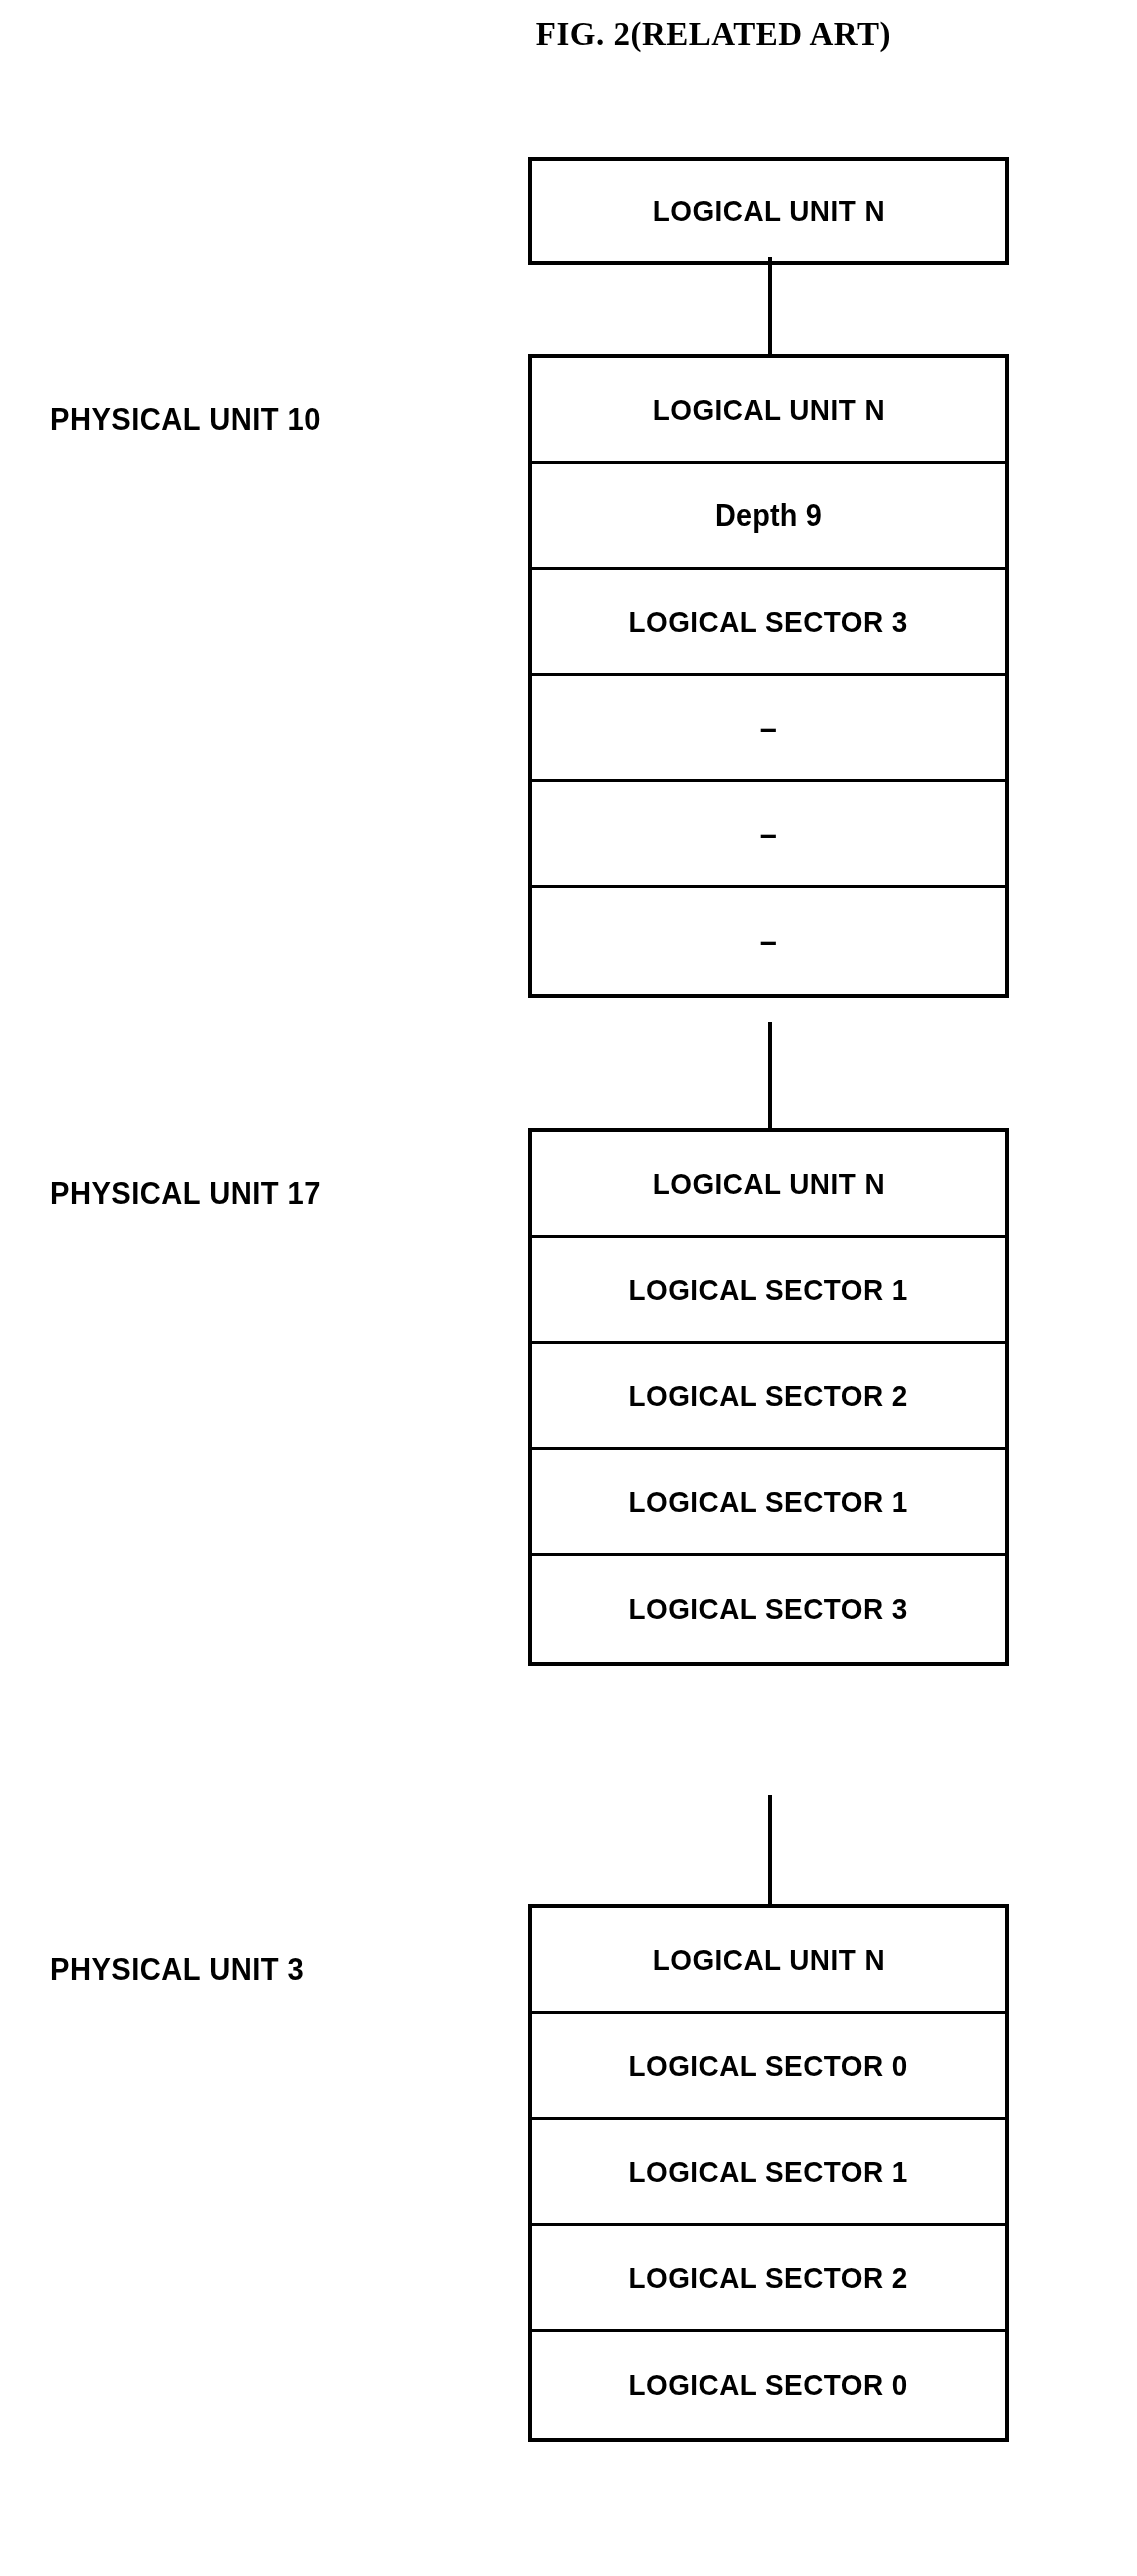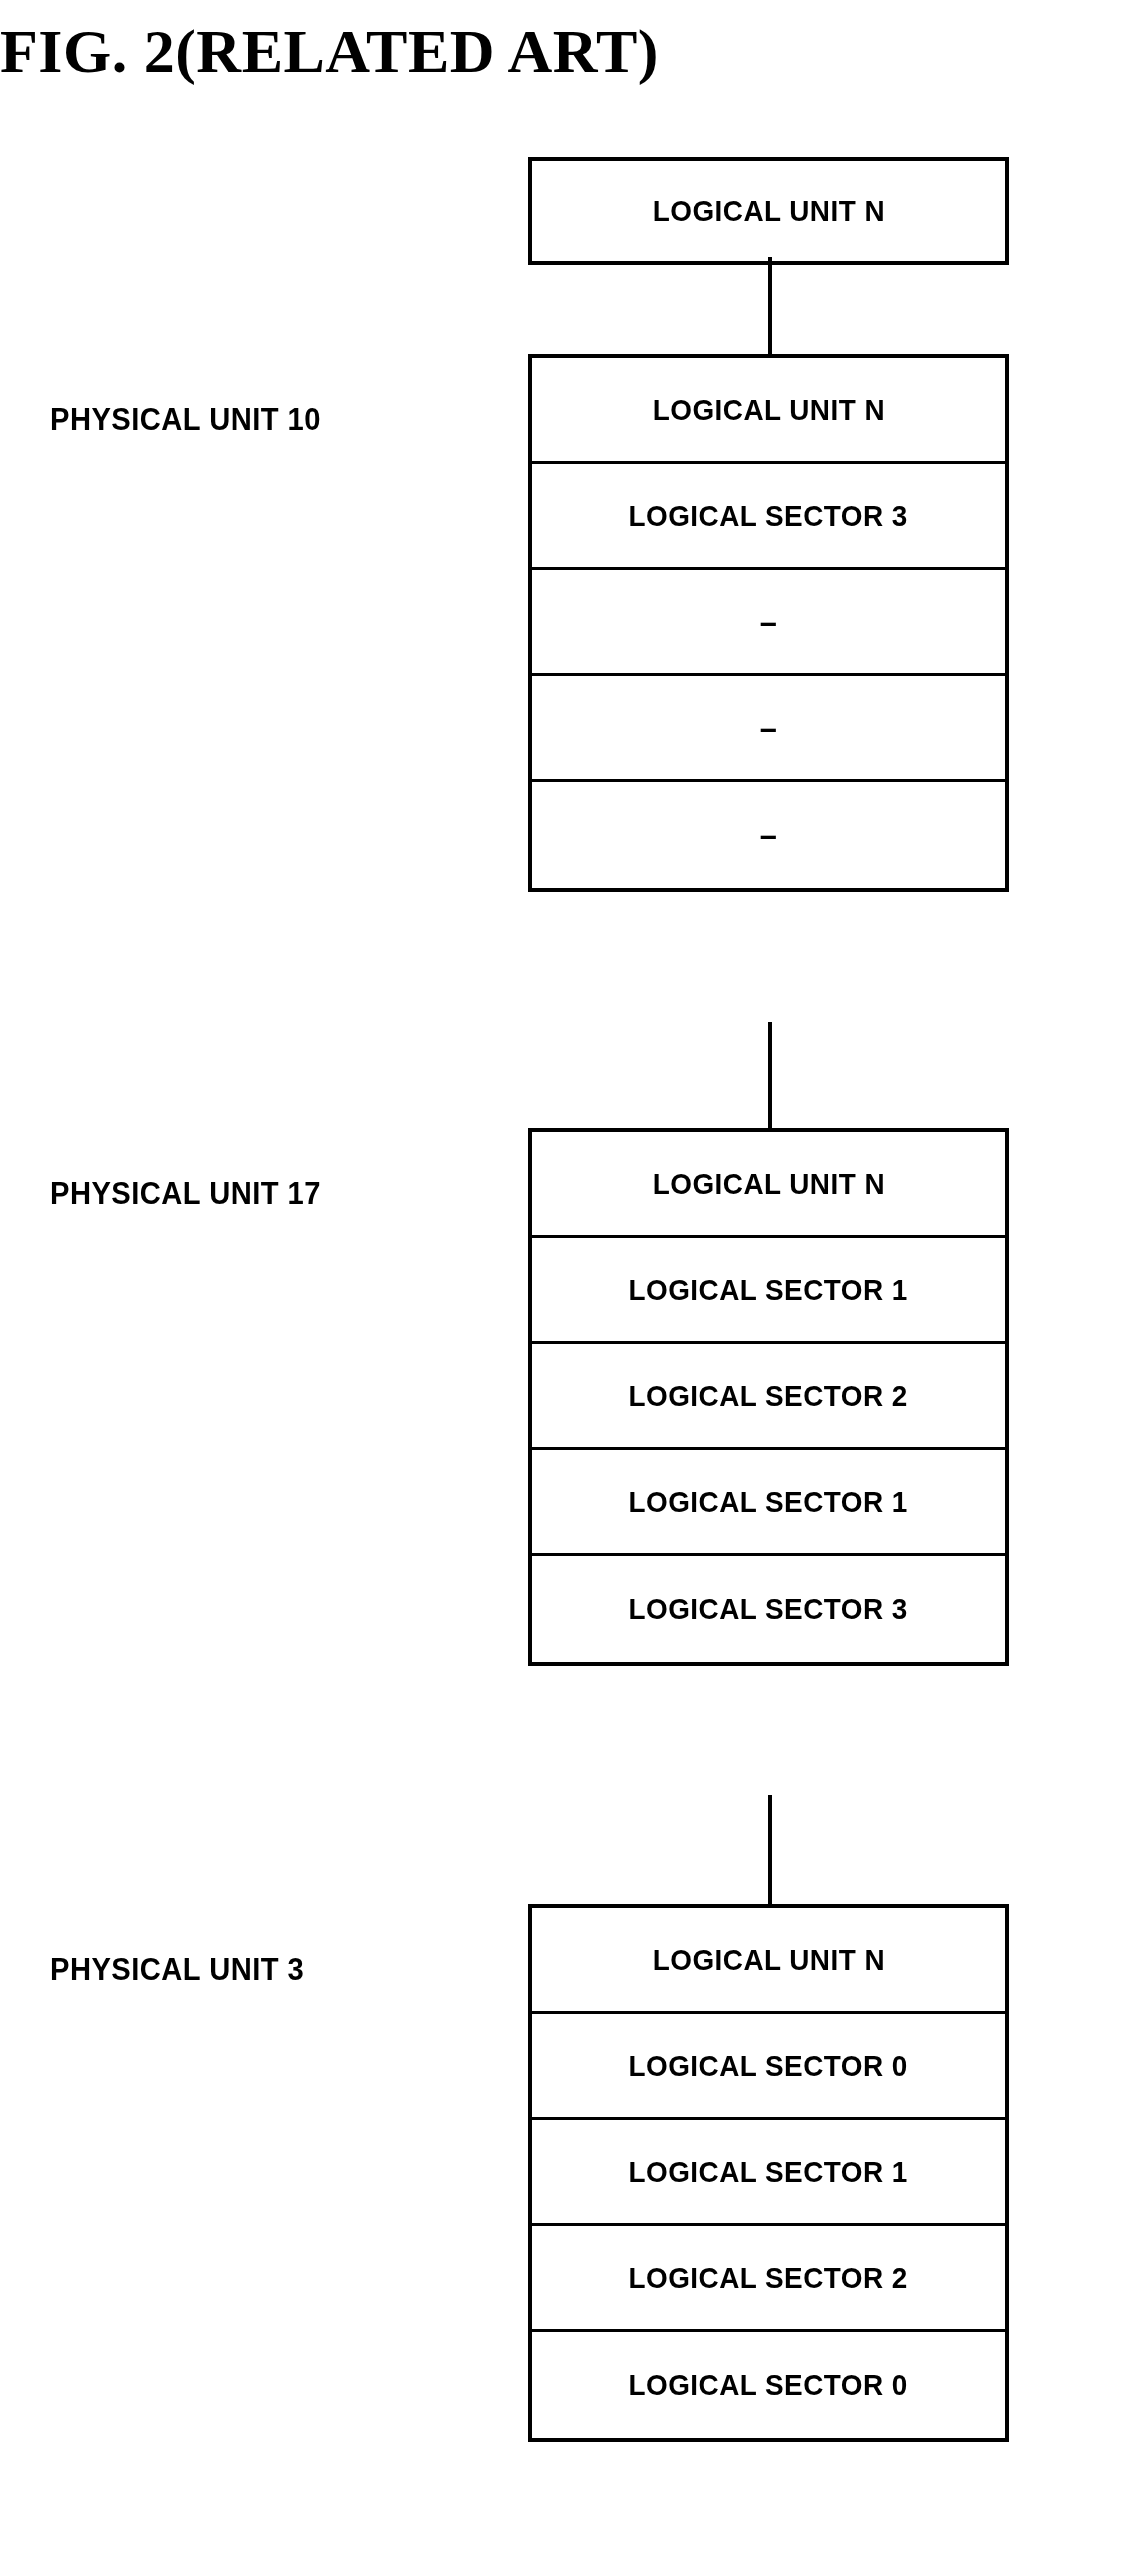--- a/index.html
+++ b/index.html
@@ -15,24 +15,24 @@
     color: #000000;
     overflow: hidden;
   }
 
   
   #figure-title {
     position: absolute;
     left: 0;
     top: 16.4px;
     width: 1137px;
-    text-align: left;
+    text-align: right;
     font-family: "Liberation Serif", serif;
     font-weight: bold;
-    font-size: 62px;
+    font-size: 33px;
     letter-spacing: 0.5px;
     white-space: nowrap;
     padding-right: 246px;
     box-sizing: border-box;
   }
 
   
   #diagram {
     position: absolute;
     left: 0;
@@ -127,20 +127,23 @@
 
   <div class="connector" id="connector-1"></div>
 
   <div class="side-label" id="label-unit10">PHYSICAL UNIT 10</div>
 
   <div class="unit-box" id="box-unit10">
     <div class="unit-row">
       <span class="row-label">LOGICAL UNIT N</span>
     </div>
     <div class="unit-row">
+      <span class="row-label mixed">Depth 9</span>
+    </div>
+    <div class="unit-row">
       <span class="row-label">LOGICAL SECTOR 3</span>
     </div>
     <div class="unit-row">
       <span class="row-label dash">–</span>
     </div>
     <div class="unit-row">
       <span class="row-label dash">–</span>
     </div>
     <div class="unit-row">
       <span class="row-label dash">–</span>

